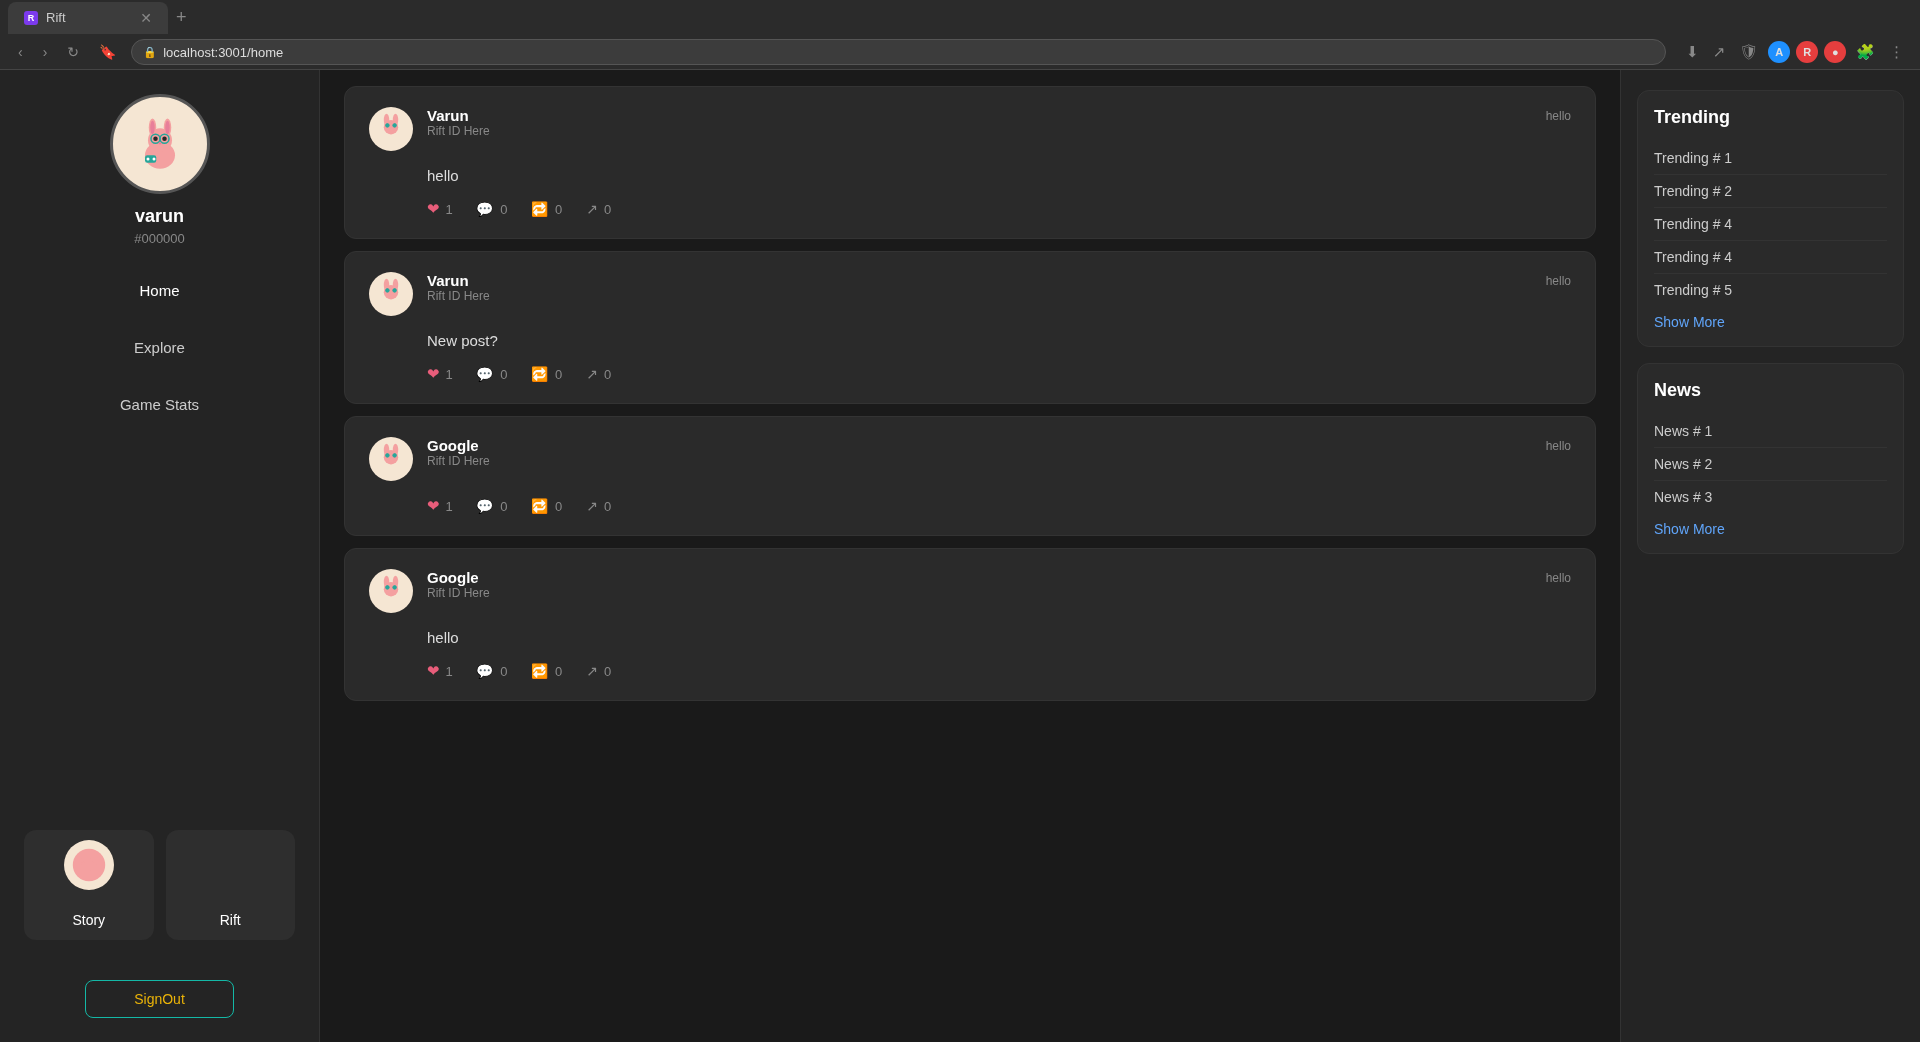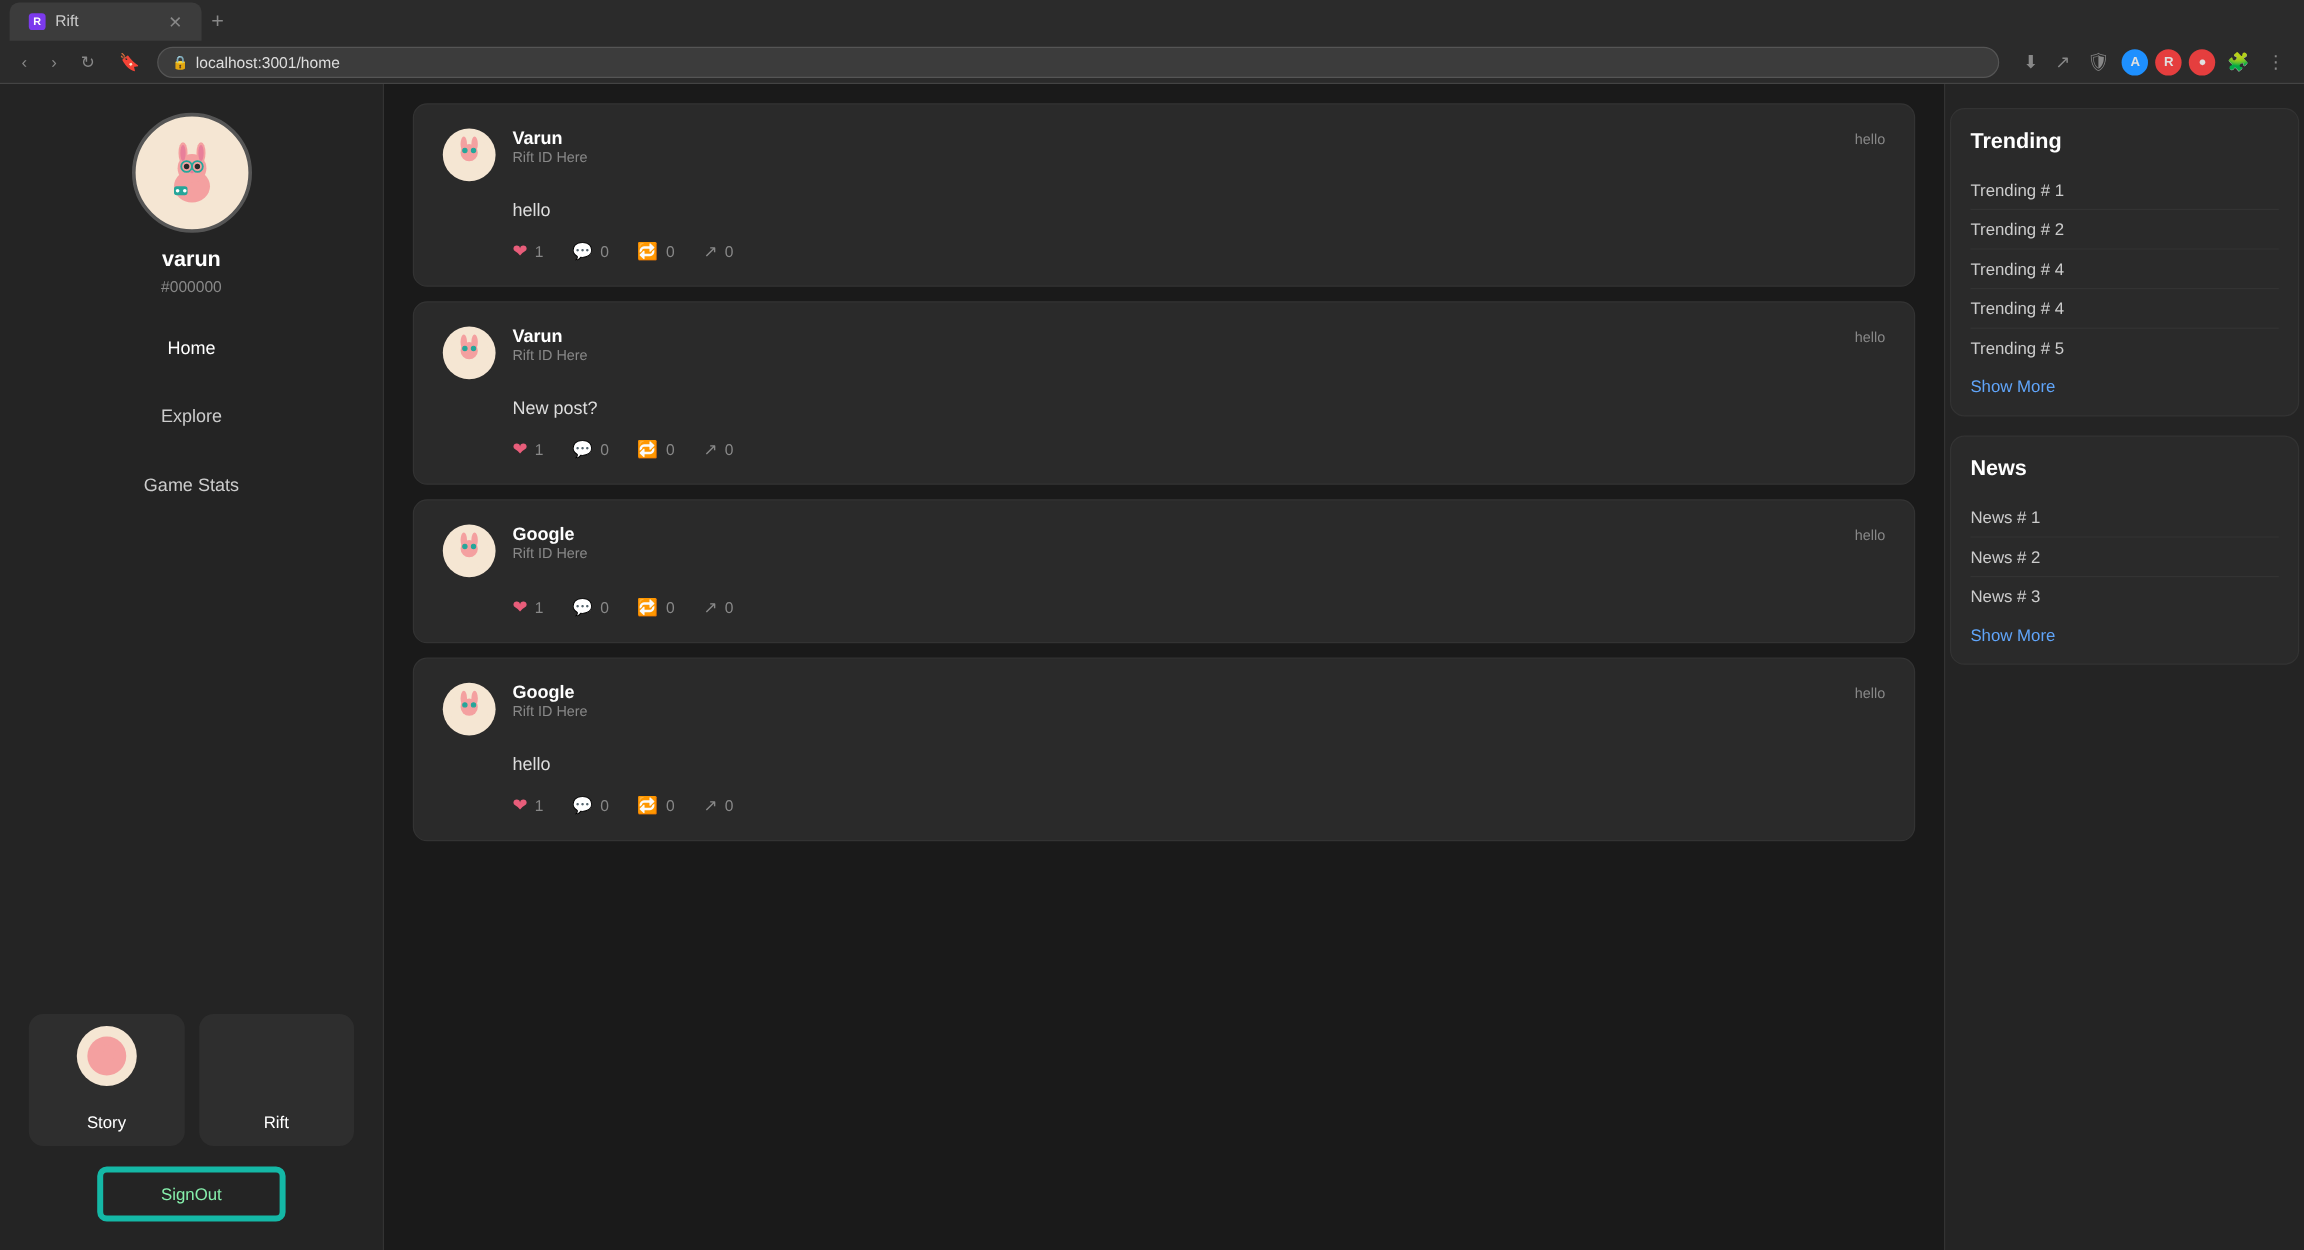--- a/index.html
+++ b/index.html
@@ -214,27 +214,27 @@
       top: 10px;
       width: 50px; height: 50px;
       border-radius: 50%;
       background: #f5e6d3;
       display: flex; align-items: center; justify-content: center;
       overflow: hidden;
     }
 
     .signout-btn {
       background: transparent;
-      border: 5px solid #14b8a6;
-      color: #86efac;
+      border: 1px solid #14b8a6;
+      color: #eab308;
       padding: 10px 48px;
       border-radius: 8px;
       font-size: 14px;
       cursor: pointer;
-      margin-top: 1px;
+      margin-top: 24px;
       margin-bottom: 8px;
     }
 
     
     .feed {
       flex: 1;
       overflow-y: auto;
       padding: 16px 24px;
       display: flex;
       flex-direction: column;
@@ -310,21 +310,21 @@
       background: none;
       border: none;
     }
     .heart-icon { color: #e85d7a; font-size: 15px; }
     .comment-icon, .repost-icon, .share-icon { font-size: 14px; }
 
     
     .right-sidebar {
       width: 300px;
       background: #242424;
-      padding: 20px 4px;
+      padding: 20px 16px;
       overflow-y: auto;
       flex-shrink: 0;
       border-left: 1px solid #333;
     }
     .right-section {
       background: #2a2a2a;
       border-radius: 12px;
       padding: 16px;
       margin-bottom: 16px;
       border: 1px solid #333;

